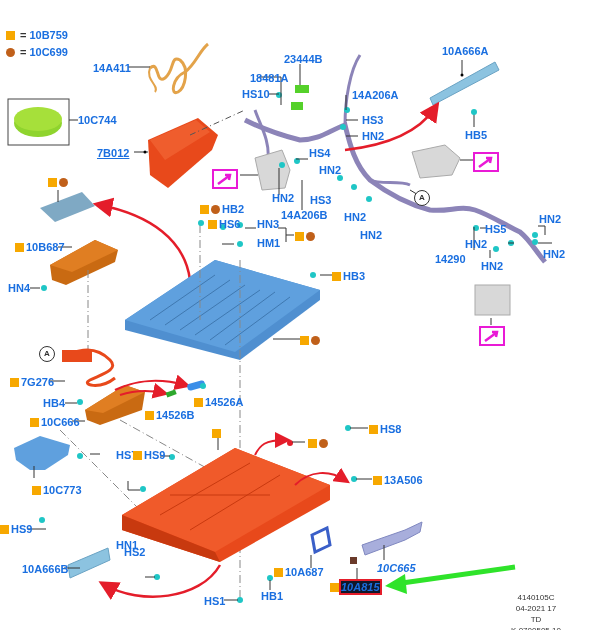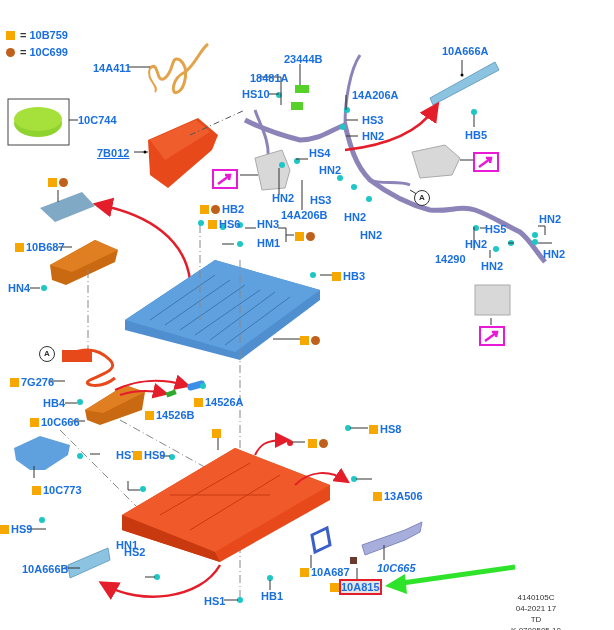--- a/index.html
+++ b/index.html
@@ -2,21 +2,21 @@
 <html><head>
 <meta charset="utf-8">
 <style>
   html,body{margin:0;padding:0;background:#fff;}
   #root{position:relative;width:614px;height:630px;overflow:hidden;background:#fff;font-family:"Liberation Sans",sans-serif;}
   svg{position:absolute;left:0;top:0;}
   .lbl{position:absolute;font-family:"Liberation Sans",sans-serif;font-weight:bold;font-size:11px;color:#1a6fe0;white-space:nowrap;line-height:12px;cursor:pointer;}
   .sq{display:inline-block;width:9px;height:9px;background:#f7a800;vertical-align:-1px;margin-right:2px;}
   .dot{display:inline-block;width:9px;height:9px;border-radius:50%;background:#c0601a;vertical-align:-1px;margin-right:2px;}
   .legend-eq{color:#333;margin:0 3px;}
-  .hl{outline:2px solid #e41d2a;outline-offset:0px;background:#e5e5e5;}
+  .hl{outline:2px solid #e41d2a;outline-offset:0px;background:#0f172a;font-style:italic;}
   .foot{position:absolute;font-family:"Liberation Sans",sans-serif;font-size:8px;color:#333;text-align:center;width:90px;line-height:11px;}
   .ref{position:absolute;width:26px;height:20px;border:2px solid #e91ad6;box-sizing:border-box;background:#fff;}
   .ref svg{position:static;}
   .circA{position:absolute;width:14px;height:14px;border:1px solid #333;border-radius:50%;font-size:8px;font-weight:bold;text-align:center;line-height:14px;color:#333;background:#fff;font-family:"Liberation Sans",sans-serif;}
 </style>
 </head>
 <body>
 
 <div id="root">
 
@@ -297,26 +297,26 @@
 <div class="lbl" style="left:145px;top:409px;"><span class="sq"></span><span>14526B</span></div>
 <div class="lbl" style="left:194px;top:396px;"><span class="sq"></span><span>14526A</span></div>
 <div class="lbl" style="left:100px;top:449px;margin-left:16px;">HS7</div>
 <div class="lbl" style="left:133px;top:449px;"><span class="sq"></span><span>HS9</span></div>
 <div class="lbl" style="left:116px;top:491px;margin-top:48px;">HN1</div>
 <div class="lbl" style="left:7px;top:484px;padding-left:25px;"><span class="sq"></span><span>10C773</span></div>
 <div class="lbl" style="left:0px;top:523px;"><span class="sq"></span><span>HS9</span></div>
 <div class="lbl" style="left:212px;top:427px;"><span class="sq"></span></div>
 <div class="lbl" style="left:308px;top:437px;"><span class="sq"></span><span class="dot"></span></div>
 <div class="lbl" style="left:369px;top:423px;"><span class="sq"></span><span>HS8</span></div>
-<div class="lbl" style="left:373px;top:474px;margin-top:16px;"><span class="sq"></span><span>13A506</span></div>
+<div class="lbl" style="left:373px;top:474px;"><span class="sq"></span><span>13A506</span></div>
 <div class="lbl" style="left:22px;top:563px;">10A666B</div>
 <div class="lbl" style="left:124px;top:546px;">HS2</div>
 <div class="lbl" style="left:204px;top:595px;">HS1</div>
 <div class="lbl" style="left:261px;top:590px;">HB1</div>
-<div class="lbl" style="left:300px;top:566px;"><span class="sq"></span><span>10A687</span></div>
+<div class="lbl" style="left:274px;top:566px;"><span class="sq"></span><span>10A687</span></div>
 <div class="lbl" style="left:377px;top:562px;font-style:italic;">10C665</div>
 <div class="lbl" style="left:330px;top:581px;"><span class="sq"></span><span class="hl">10A815</span></div>
 
 <div class="circA" style="left:414px;top:190px;">A</div>
 <div class="circA" style="left:39px;top:346px;">A</div>
 
 <div class="ref" style="left:212px;top:169px;"><svg width="22" height="16">
         <path d="M4,13 L15,5 M11,4 L16,4 L15,9" stroke="#e91ad6" stroke-width="2.5" fill="none"></path>
       </svg></div>
 <div class="ref" style="left:473px;top:152px;"><svg width="22" height="16">

